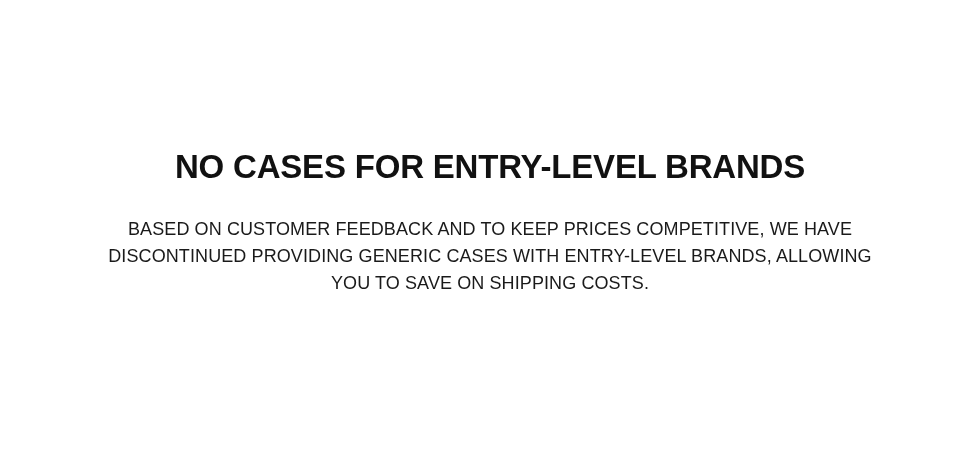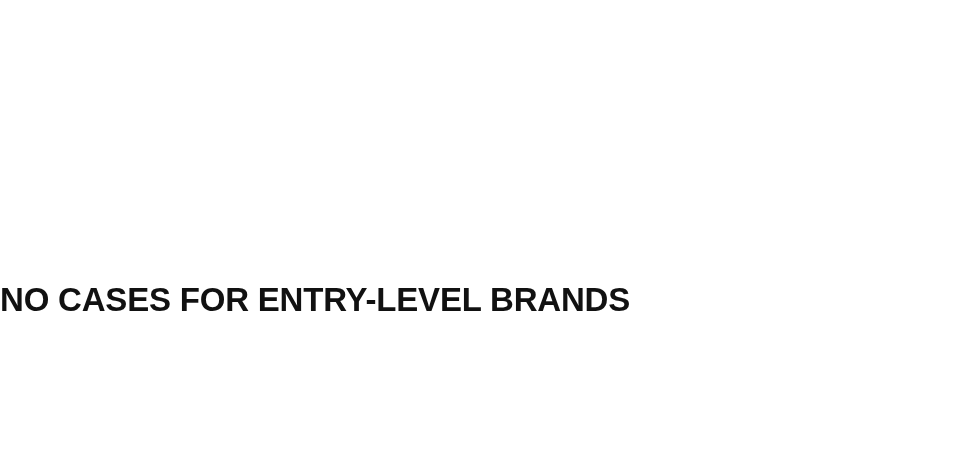--- a/index.html
+++ b/index.html
@@ -16,21 +16,21 @@
     -webkit-font-smoothing: antialiased;
     overflow: hidden;
   }
 
   .promo-banner {
     width: 980px;
     height: 450px;
     box-sizing: border-box;
     background: #ffffff;
     display: flex;
-    flex-direction: row;
+    flex-direction: column;
     align-items: center;
     justify-content: flex-start;
     padding-top: 150px;
   }
 
   .banner-heading {
     margin: 0;
     padding: 0;
     font-size: 33px;
     font-weight: 800;
@@ -56,14 +56,15 @@
     text-align: center;
   }
 </style>
 </head>
 <body>
 
 <div class="promo-banner">
 
   <h1 class="banner-heading">NO CASES FOR ENTRY-LEVEL BRANDS</h1>
 
+  <p class="banner-body">BASED ON CUSTOMER FEEDBACK AND TO KEEP PRICES COMPETITIVE, WE HAVE DISCONTINUED PROVIDING GENERIC CASES WITH ENTRY-LEVEL BRANDS, ALLOWING YOU TO SAVE ON SHIPPING COSTS.</p>
 
 </div>
 
 </body></html>

